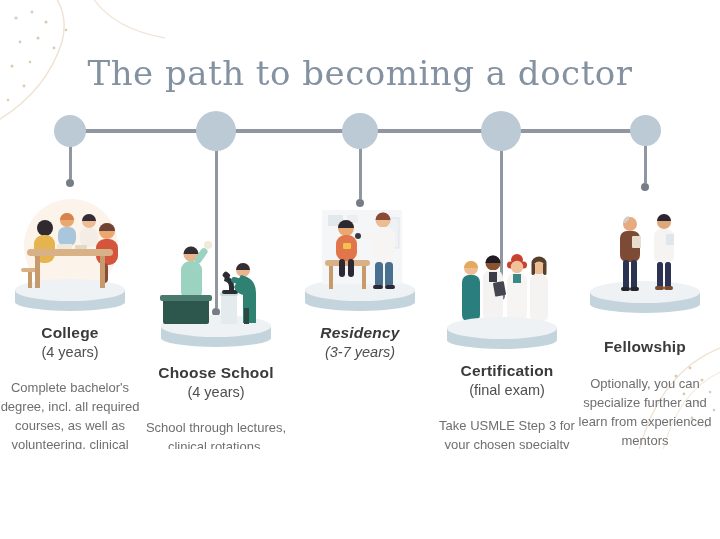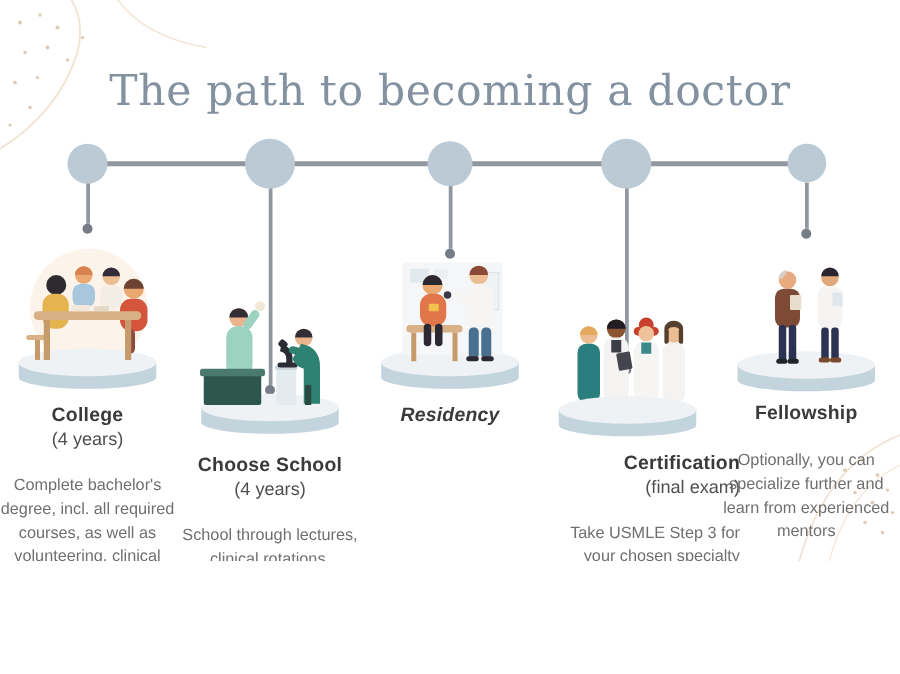--- a/index.html
+++ b/index.html
@@ -226,26 +226,27 @@
   </div>
 
   <div class="textcol" style="left:141px;top:364px;">
     <h3 class="stage-name">Choose School</h3>
     <div class="stage-duration">(4 years)</div>
     <p class="stage-desc">School through lectures, clinical rotations, research projects + pass USMLE exams</p>
   </div>
 
   <div class="textcol" style="left:285px;top:324px;font-style:italic;">
     <h3 class="stage-name">Residency</h3>
-  </div>
-
-  <div class="textcol" style="left:442px;top:362px;text-align:right;">
+    <div class="stage-duration">(3-7 years)</div>
+  </div>
+
+  <div class="textcol" style="left:432px;top:362px;">
     <h3 class="stage-name">Certification</h3>
     <div class="stage-duration">(final exam)</div>
     <p class="stage-desc">Take USMLE Step 3 for your chosen specialty during residency</p>
   </div>
 
-  <div class="textcol" style="left:570px;top:322px;">
+  <div class="textcol" style="left:570px;top:338px;">
     <h3 class="stage-name">Fellowship</h3>
     <p class="stage-desc">Optionally, you can specialize further and learn from experienced mentors</p>
   </div>
 
 </div>
 
 </body></html>

